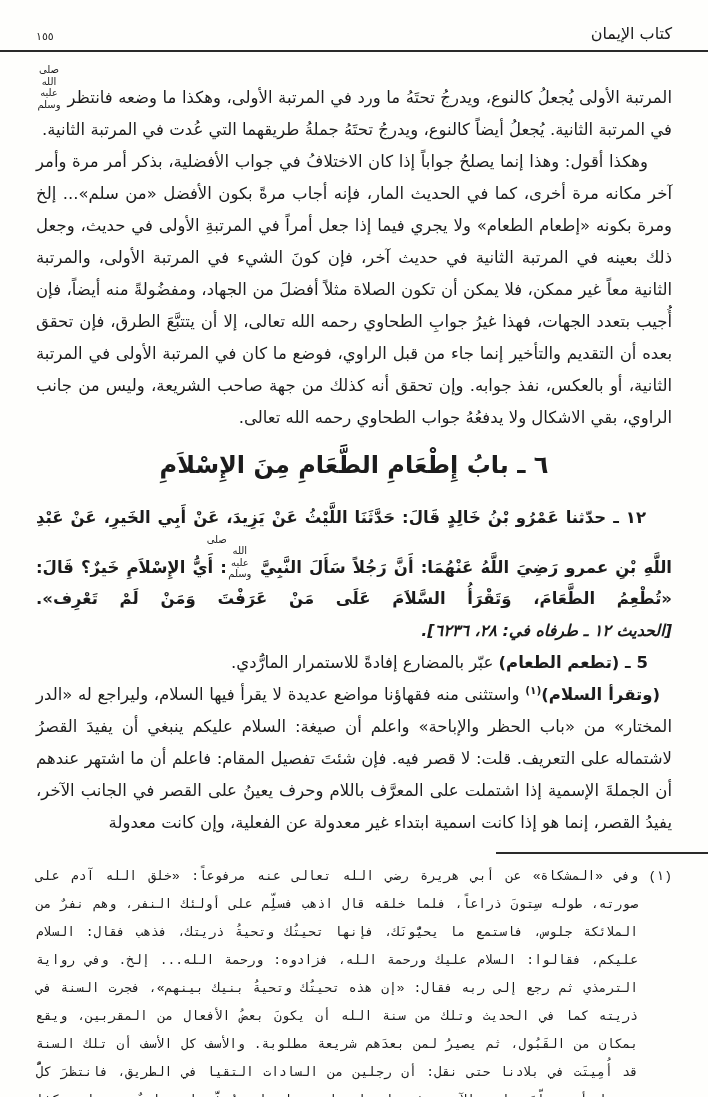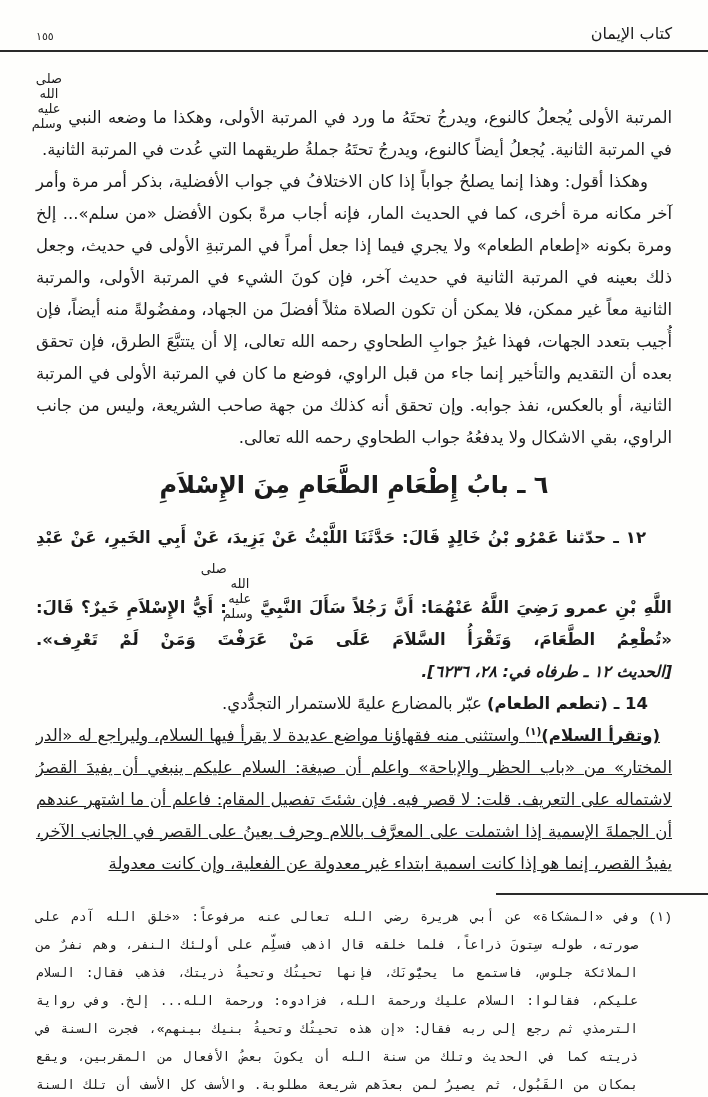--- a/index.html
+++ b/index.html
@@ -42,38 +42,37 @@
     margin-top:3px;
     font-weight:bold;
     text-indent:26px;
   }
   .citation{
     font-size:16px;
     white-space:nowrap;
     font-style:italic;
   }
   .comm-1{margin-top:3px;text-indent:24px;}
-  .comm-2{margin-top:1px;text-indent:12px;text-decoration:underline;}
+  .comm-2{margin-top:1px;text-indent:12px;}
   .bold-lead{font-weight:bold;}
   .fn-ref{
     font-size:10.5px;
     vertical-align:super;
     line-height:0;
     font-weight:bold;
   }
   .saw{
     display:inline-block;
     width:26px;
-    font-size:13px;
+    font-size:10px;
     line-height:1.15;
     text-align:center;
     vertical-align:-5px;
     font-weight:normal;
     white-space:normal;
-    margin-top:8px;
   }
   .fn-sep{
     width:212px;
     height:0;
     border-top:2px solid #2a2a2a;
     margin:13px 0 9px auto;
     margin-right:0;
   }
   .footnote{
     padding:0 36px;
@@ -98,29 +97,29 @@
 
 <div class="page">
 
   <div class="header">
     <div class="book-title">كتاب الإيمان</div>
     <div class="page-number">١٥٥</div>
   </div>
 
   <div class="content">
 
-    <p class="para-cont"><span>المرتبة الأولى يُجعلُ كالنوع، ويدرجُ تحتَهُ ما ورد في المرتبة الأولى، وهكذا ما وضعه النبي </span><span class="saw">صلى الله عليه وسلم</span><span> في المرتبة الثانية. يُجعلُ أيضاً كالنوع، ويدرجُ تحتَهُ جملةُ طريقهما التي عُدت في المرتبة الثانية.</span></p>
+    <p class="para-cont"><span>المرتبة الأولى يُجعلُ كالنوع، ويدرجُ تحتَهُ ما ورد في المرتبة الأولى، وهكذا ما وضعه فانتظر </span><span class="saw">صلى الله عليه وسلم</span><span> في المرتبة الثانية. يُجعلُ أيضاً كالنوع، ويدرجُ تحتَهُ جملةُ طريقهما التي عُدت في المرتبة الثانية.</span></p>
 
     <p class="para">وهكذا أقول: وهذا إنما يصلحُ جواباً إذا كان الاختلافُ في جواب الأفضلية، بذكر أمر مرة وأمر آخر مكانه مرة أخرى، كما في الحديث المار، فإنه أجاب مرةً بكون الأفضل «من سلم»... إلخ ومرة بكونه «إطعام الطعام» ولا يجري فيما إذا جعل أمراً في المرتبةِ الأولى في حديث، وجعل ذلك بعينه في المرتبة الثانية في حديث آخر، فإن كونَ الشيء في المرتبة الأولى، والمرتبة الثانية معاً غير ممكن، فلا يمكن أن تكون الصلاة مثلاً أفضلَ من الجهاد، ومفضُولةً منه أيضاً، فإن أُجيب بتعدد الجهات، فهذا غيرُ جوابِ الطحاوي رحمه الله تعالى، إلا أن يتتبَّعَ الطرق، فإن تحقق بعده أن التقديم والتأخير إنما جاء من قبل الراوي، فوضع ما كان في المرتبة الأولى في المرتبة الثانية، أو بالعكس، نفذ جوابه. وإن تحقق أنه كذلك من جهة صاحب الشريعة، وليس من جانب الراوي، بقي الاشكال ولا يدفعُهُ جواب الطحاوي رحمه الله تعالى.</p>
 
     <h2 class="section-heading">٦ ـ بابُ إِطْعَامِ الطَّعَامِ مِنَ الإِسْلاَمِ</h2>
 
     <p class="hadith"><span>١٢ ـ حدّثنا عَمْرُو بْنُ خَالِدٍ قَالَ: حَدَّثَنَا اللَّيْثُ عَنْ يَزِيدَ، عَنْ أَبِي الخَيرِ، عَنْ عَبْدِ اللَّهِ بْنِ عمرو رَضِيَ اللَّهُ عَنْهُمَا: أَنَّ رَجُلاً سَأَلَ النَّبِيَّ </span><span class="saw">صلى الله عليه وسلم</span><span>: أَيُّ الإِسْلاَمِ خَيرٌ؟ قَالَ: «تُطْعِمُ الطَّعَامَ، وَتَقْرَأُ السَّلاَمَ عَلَى مَنْ عَرَفْتَ وَمَنْ لَمْ تَعْرِف». </span><span class="citation">[الحديث ١٢ ـ طرفاه في: ٢٨، ٦٢٣٦].</span></p>
 
-    <p class="comm-1"><span class="bold-lead">14 ـ (تطعم الطعام)</span><span> عبّر بالمضارع عليهً للاستمرار التجدُّدي.</span></p>
+    <p class="comm-1"><span class="bold-lead">5 ـ (تطعم الطعام)</span><span> عبّر بالمضارع إفادةً للاستمرار المارُّدي.</span></p>
 
     <p class="comm-2"><span class="bold-lead">(وتقرأ السلام)</span><sup class="fn-ref">(١)</sup><span> واستثنى منه فقهاؤنا مواضع عديدة لا يقرأ فيها السلام، وليراجع له «الدر المختار» من «باب الحظر والإباحة» واعلم أن صيغة: السلام عليكم ينبغي أن يفيدَ القصرُ لاشتماله على التعريف. قلت: لا قصر فيه. فإن شئتَ تفصيل المقام: فاعلم أن ما اشتهر عندهم أن الجملةَ الإسمية إذا اشتملت على المعرَّف باللام وحرف يعينُ على القصر في الجانب الآخر، يفيدُ القصر، إنما هو إذا كانت اسمية ابتداء غير معدولة عن الفعلية، وإن كانت معدولة</span></p>
 
   </div>
 
   <div class="fn-sep"></div>
 
   <div class="footnote">
     <p class="fn-body"><span class="fn-marker">(١)</span><span>وفي «المشكاة» عن أبي هريرة رضي الله تعالى عنه مرفوعاً: «خلق الله آدم على صورته، طوله سِتونَ ذراعاً، فلما خلقه قال اذهب فسلِّم على أولئك النفر، وهم نفرٌ من الملائكة جلوس، فاستمع ما يحيُّونَك، فإنها تحيتُك وتحيةُ ذريتك، فذهب فقال: السلام عليكم، فقالوا: السلام عليك ورحمة الله، فزادوه: ورحمة الله... إلخ. وفي رواية الترمذي ثم رجع إلى ربه فقال: «إن هذه تحيتُك وتحيةُ بنيك بينهم»، فجرت السنة في ذريته كما في الحديث وتلك من سنة الله أن يكونَ بعضُ الأفعال من المقربين، ويقع بمكان من القَبُول، ثم يصيرُ لمن بعدَهم شريعة مطلوبة. والأسف كل الأسف أن تلك السنة قد أُمِيتَت في بلادنا حتى نقل: أن رجلين من السادات التقيا في الطريق، فانتظرَ كلُّ منهما أن يسلِّمَ عليه الآخر، فمضيا على طريقهما ولم يُوفَّق له واحدٌ منهما. هكذا أفادنا الشيخ رحمه الله تعالى.</span></p>
   </div>

